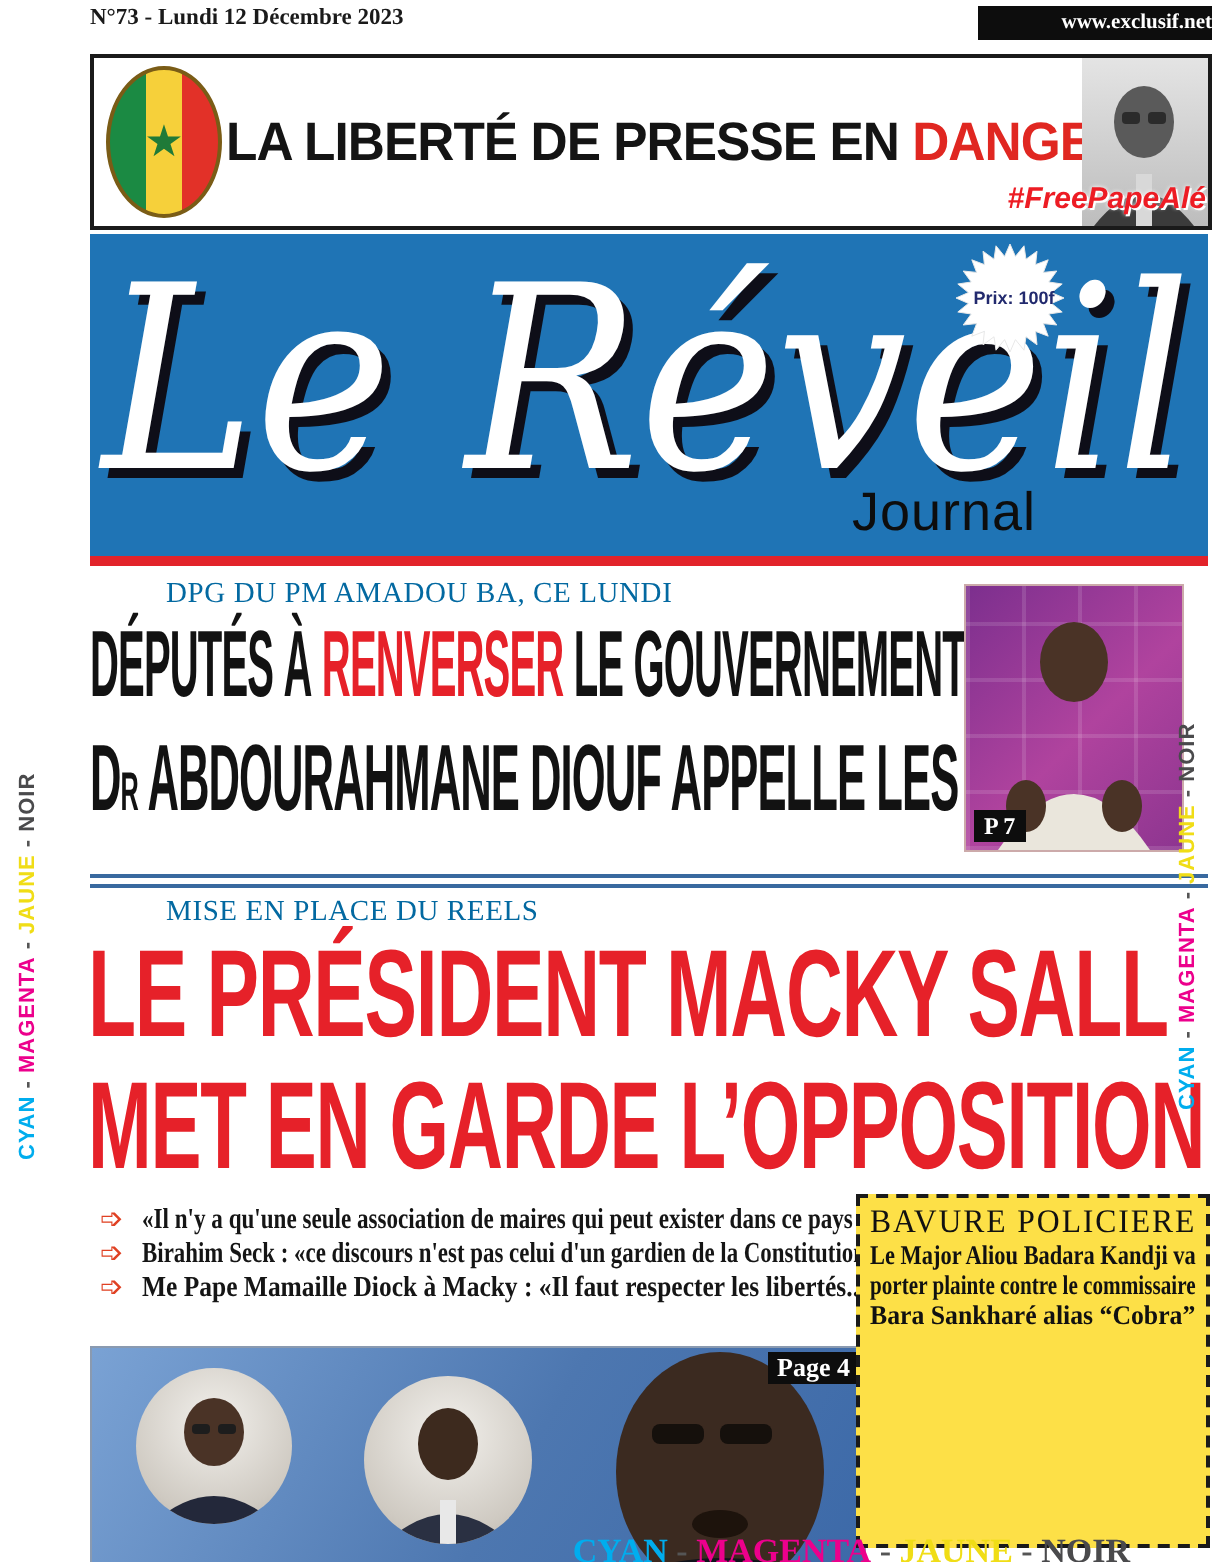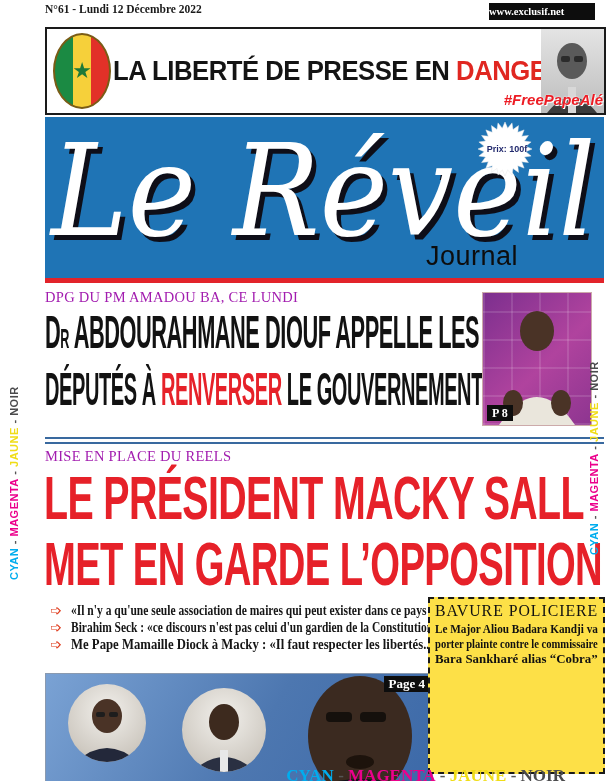--- a/index.html
+++ b/index.html
@@ -3,22 +3,22 @@
 <meta charset="utf-8">
 <style>
   html,body{margin:0;padding:0;}
   body{width:614px;height:781px;position:relative;overflow:hidden;background:#ffffff;
        font-family:"Liberation Sans", sans-serif;color:#111;}
   .abs{position:absolute;}
   [data-fit]{display:inline-block;white-space:nowrap;transform-origin:left center;}
 
   
   .issue-date{left:45px;top:3px;font:bold 11.5px "Liberation Serif",serif;color:#1a1a1a;}
-  .website-box{left:489px;top:3px;width:106px;height:17px;background:#0d0d0d;
-               display:flex;align-items:center;justify-content:flex-start;}
+  .website-box{left:489px;top:3px;width:117px;height:17px;background:#0d0d0d;
+               display:flex;align-items:center;justify-content:flex-end;}
   .website-box span{font:bold 10.5px "Liberation Serif",serif;color:#fff;}
 
   
   .banner{left:45px;top:27px;width:557px;height:84px;border:2px solid #1a1a1a;background:#fff;}
   .flag-badge{left:6px;top:4px;width:54px;height:72px;border-radius:50%;border:2px solid #7a5c16;
               overflow:hidden;background:linear-gradient(90deg,#1b8a43 0 33%,#f6d03a 33% 67%,#e23128 67% 100%);
               display:flex;align-items:center;justify-content:center;}
   .flag-star{color:#1f7a38;font-size:22px;line-height:1;}
   .banner-headline-wrap{left:66px;top:0;width:462px;height:84px;display:flex;align-items:center;}
   .banner-headline{font-weight:800;font-size:27px;letter-spacing:-0.5px;color:#141414;}
@@ -32,21 +32,21 @@
             border-bottom:5px solid var(--accent-red);}
   .masthead-title{left:6px;top:4px;font:italic 128px "DejaVu Serif",serif;line-height:1.1;color:#ffffff;
                   text-shadow:5px 5px 0 #0e0e18;}
   .masthead-subtitle{right:86px;bottom:6px;font-size:27px;color:#0d0d0d;letter-spacing:0.5px;margin-left:20px;}
   .price-badge{left:433px;top:5px;width:54px;height:54px;}
   .price-badge svg{position:absolute;left:0;top:0;}
   .price-badge .price-text{position:absolute;left:2px;top:0;width:54px;height:54px;display:flex;align-items:center;
                            justify-content:center;font:bold 9px "Liberation Sans",sans-serif;color:#222a6e;}
 
   
-  .kicker{font:14.5px "Liberation Serif",serif;letter-spacing:0.3px;color:#a21caf;}
+  .kicker{font:14.5px "Liberation Serif",serif;letter-spacing:0.3px;color:#0369a1;margin-left:38px;}
   .kicker1{left:45px;top:289px;}
   .kicker2{left:45px;top:448px;}
 
   
   .headline1{left:45px;top:303px;width:436px;}
   .hl-line{display:block;height:57px;line-height:57px;}
   .headline1 .hl-text{font-weight:700;font-size:47px;letter-spacing:-1px;color:#121212;}
   .sub-r{font-size:0.58em;}
   .em-red{color:var(--headline-red);}
 
@@ -104,21 +104,21 @@
   .reg-sep{color:#555;font-weight:bold;}
   .reg-vert{writing-mode:vertical-rl;transform:rotate(180deg);font-size:11px;letter-spacing:0.5px;
             display:flex;align-items:center;}
   .reg-left{left:8px;top:345px;height:235px;}
   .reg-right{left:588px;top:295px;height:260px;}
   .reg-bottom{left:45px;top:766px;width:520px;text-align:right;font-size:17px;font-family:Liberation Serif, serif;}
 </style>
 </head>
 <body>
 
-<div class="abs issue-date">N°61 - Lundi 12 Décembre 2022</div>
+<div class="abs issue-date">N°73 - Lundi 12 Décembre 2023</div>
 <div class="abs website-box">
   <span>www.exclusif.net</span>
 </div>
 
 <div class="abs banner">
   <div class="abs flag-badge">
     <span class="flag-star">★</span>
   </div>
   <div class="abs banner-headline-wrap">
     <span class="banner-headline" data-fit="452" style="transform: scaleX(0.951579);"><span>LA LIBERTÉ DE PRESSE EN </span><span class="danger">DANGER</span></span>
@@ -143,32 +143,32 @@
     <svg width="54" height="54" viewBox="0 0 54 54">
       <polygon id="burst" fill="#ffffff" stroke="#e8e8e8" stroke-width="0.5" points="54.0,27.0 47.8,29.7 53.1,34.0 46.4,35.0 50.4,40.5 43.7,39.8 46.1,46.1 39.8,43.7 40.5,50.4 35.0,46.4 34.0,53.1 29.7,47.8 27.0,54.0 24.3,47.8 20.0,53.1 19.0,46.4 13.5,50.4 14.2,43.7 7.9,46.1 10.3,39.8 3.6,40.5 7.6,35.0 0.9,34.0 6.2,29.7 0.0,27.0 6.2,24.3 0.9,20.0 7.6,19.0 3.6,13.5 10.3,14.2 7.9,7.9 14.2,10.3 13.5,3.6 19.0,7.6 20.0,0.9 24.3,6.2 27.0,0.0 29.7,6.2 34.0,0.9 35.0,7.6 40.5,3.6 39.8,10.3 46.1,7.9 43.7,14.2 50.4,13.5 46.4,19.0 53.1,20.0 47.8,24.3"></polygon>
     </svg>
     <span class="price-text">Prix: 100f</span>
   </div>
   <div class="abs masthead-subtitle">Journal</div>
 </div>
 
 <div class="abs kicker kicker1">DPG DU PM AMADOU BA, CE LUNDI</div>
 <div class="abs headline1">
+  <div class="hl-line"><span class="hl-text" data-fit="438" style="transform: scaleX(0.42607);"><span>DÉPUTÉS À </span><span class="em-red">RENVERSER</span><span> LE GOUVERNEMENT</span></span></div>
   <div class="hl-line"><span class="hl-text" data-fit="434" style="transform: scaleX(0.463675);"><span>D</span><span class="sub-r">R</span><span> ABDOURAHMANE DIOUF APPELLE LES</span></span></div>
-  <div class="hl-line"><span class="hl-text" data-fit="438" style="transform: scaleX(0.42607);"><span>DÉPUTÉS À </span><span class="em-red">RENVERSER</span><span> LE GOUVERNEMENT</span></span></div>
 </div>
 <div class="abs photo-top">
   <div class="grid"></div>
   <svg width="108" height="132" viewBox="0 0 108 132" style="position:absolute;left:0;top:0;">
     <ellipse cx="54" cy="38" rx="17" ry="20" fill="#4a3326"></ellipse>
     <path d="M16 132 Q54 76 92 132 Z" fill="#eae6dc"></path>
     <ellipse cx="30" cy="110" rx="10" ry="13" fill="#4a3326"></ellipse>
     <ellipse cx="78" cy="110" rx="10" ry="13" fill="#4a3326"></ellipse>
   </svg>
-  <span class="page-chip chip-bl">P 8</span>
+  <span class="page-chip chip-bl">P 7</span>
 </div>
 
 <div class="abs blue-rule"></div>
 
 <div class="abs kicker kicker2">MISE EN PLACE DU REELS</div>
 <div class="abs headline2">
   <div class="hl-line"><span class="hl-text" data-fit="540" style="transform: scaleX(0.634548);">LE PRÉSIDENT MACKY SALL</span></div>
   <div class="hl-line"><span class="hl-text" data-fit="558" style="transform: scaleX(0.616575);">MET EN GARDE L’OPPOSITION</span></div>
 </div>
 

